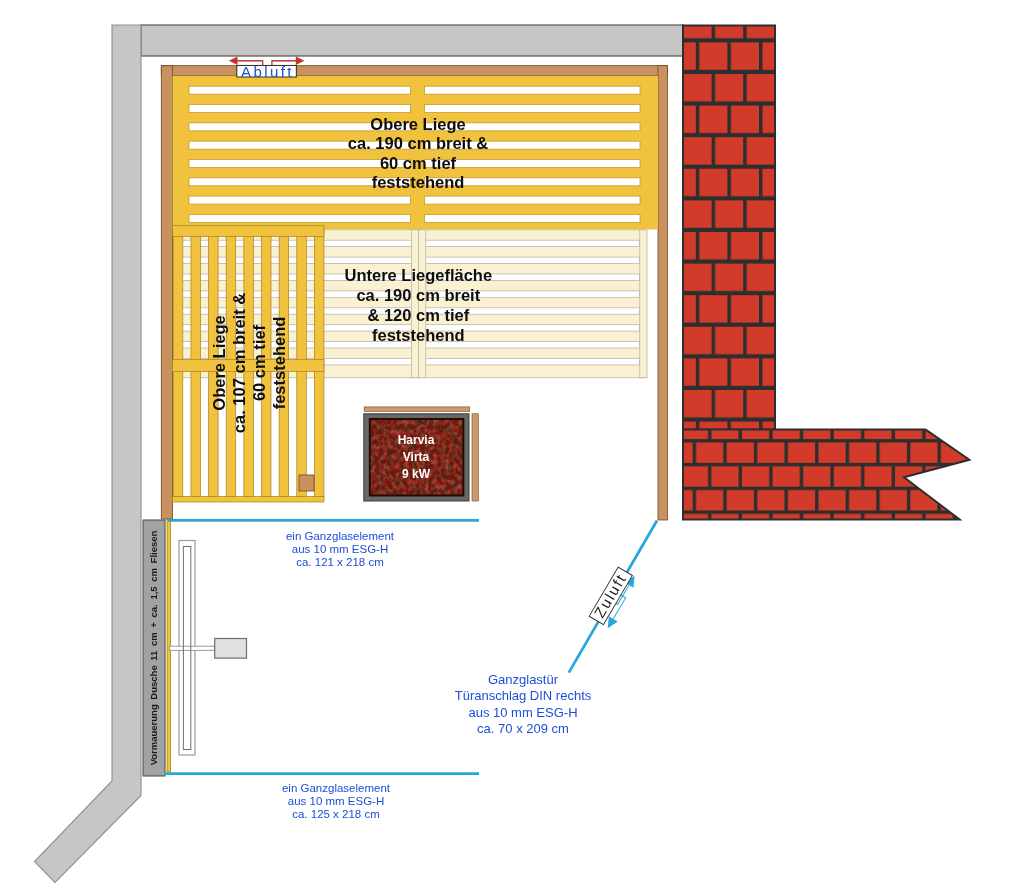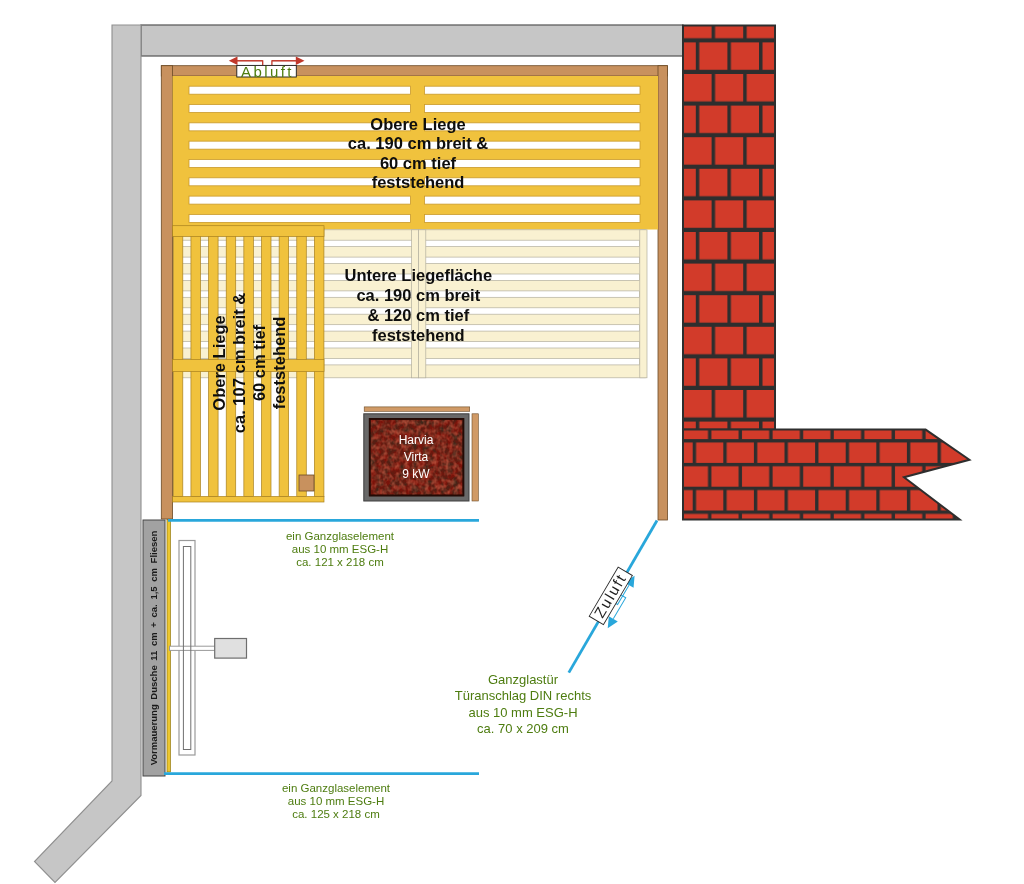--- a/index.html
+++ b/index.html
@@ -1,16 +1,16 @@
 <!DOCTYPE html>
 <html><head><meta charset="utf-8"><title>Sauna</title>
 <style>
 html,body{margin:0;padding:0;background:#fff;}
 body{width:1024px;height:884px;position:relative;overflow:hidden;font-family:"Liberation Sans",sans-serif;}
-.t{position:absolute;text-align:center;color:#4d7c0f;}
+.t{position:absolute;text-align:center;color:#1d4ed8;}
 .b{font-weight:bold;color:#0E0E0E;}
 </style></head>
 <body>
 <svg width="1024" height="884" viewBox="0 0 1024 884" style="position:absolute;left:0;top:0">
     <defs>
 <pattern id="brickcol" width="31.6" height="63.2" patternUnits="userSpaceOnUse" patternTransform="translate(680,10.8)">
   <rect width="31.6" height="63.2" fill="#2E2E2E"></rect>
   <rect x="3.5" y="0" width="28.1" height="27.4" fill="#D23B2A"></rect>
   <rect x="0" y="31.6" width="15.8" height="27.4" fill="#D23B2A"></rect>
   <rect x="19.3" y="31.6" width="12.3" height="27.4" fill="#D23B2A"></rect>
@@ -113,18 +113,18 @@
 <polyline points="6,8 6,13.8 -18.5,13.8" fill="none" stroke="#29A7DB" stroke-width="1"></polyline>
 <polygon points="-29.5,13.8 -18.5,8.6 -18.5,19" fill="#29A7DB"></polygon>
 <rect x="-28.5" y="-8.25" width="57" height="16.5" fill="#fff" stroke="#2A2A2A" stroke-width="0.9"></rect>
 <text x="0" y="4.6" font-size="15" text-anchor="middle" fill="#1C1C1C" font-family="Liberation Sans, sans-serif" letter-spacing="1.8">Zuluft</text>
 </g>
 <rect x="369.7" y="418.9" width="93.7" height="76.6" fill="none" stroke="#230A05" stroke-width="1.6"></rect>
   </svg>
 <div class="t b" style="left:268px;top:115.1px;width:300px;line-height:19.3px;font-size:16.5px;">Obere Liege<br>ca. 190 cm breit &amp;<br>60 cm tief<br>feststehend</div>
 <div class="t b" style="left:268.3px;top:264.8px;width:300px;line-height:20px;font-size:16.5px;">Untere Liegefläche<br>ca. 190 cm breit<br>&amp; 120 cm tief<br>feststehend</div>
 <div class="t b" style="left:98.7px;top:323px;width:300px;height:80px;line-height:20px;font-size:16.5px;transform:rotate(-90deg);">Obere Liege<br>ca. 107 cm breit &amp;<br>60 cm tief<br>feststehend</div>
-<div class="t" style="left:356px;top:432.4px;width:120px;line-height:17px;font-size:12px;font-weight:normal;color:#fff;">Harvia<br>Virta<br>9 kW</div>
+<div class="t" style="left:356px;top:432.4px;width:120px;line-height:17px;font-size:12px;font-weight:bold;color:#fff;">Harvia<br>Virta<br>9 kW</div>
 <div class="t" style="left:240px;top:530px;width:200px;line-height:13px;font-size:11.5px;">ein Ganzglaselement<br>aus 10 mm ESG-H<br>ca. 121 x 218 cm</div>
 <div class="t" style="left:236px;top:781.5px;width:200px;line-height:13px;font-size:11.5px;">ein Ganzglaselement<br>aus 10 mm ESG-H<br>ca. 125 x 218 cm</div>
 <div class="t" style="left:393px;top:671.6px;width:260px;line-height:16.5px;font-size:13px;">Ganzglastür<br>Türanschlag DIN rechts<br>aus 10 mm ESG-H<br>ca. 70 x 209 cm</div>
 <div class="t b" style="left:24px;top:641px;width:260px;height:14px;line-height:14px;font-size:9.5px;transform:rotate(-90deg);word-spacing:2px;color:#1A1A1A;">Vormauerung Dusche 11 cm + ca. 1,5 cm Fliesen</div>
 <div class="t" style="left:217.5px;top:64.6px;width:100px;line-height:13px;font-size:15px;letter-spacing:2.4px;">Abluft</div>
 
 </body></html>

